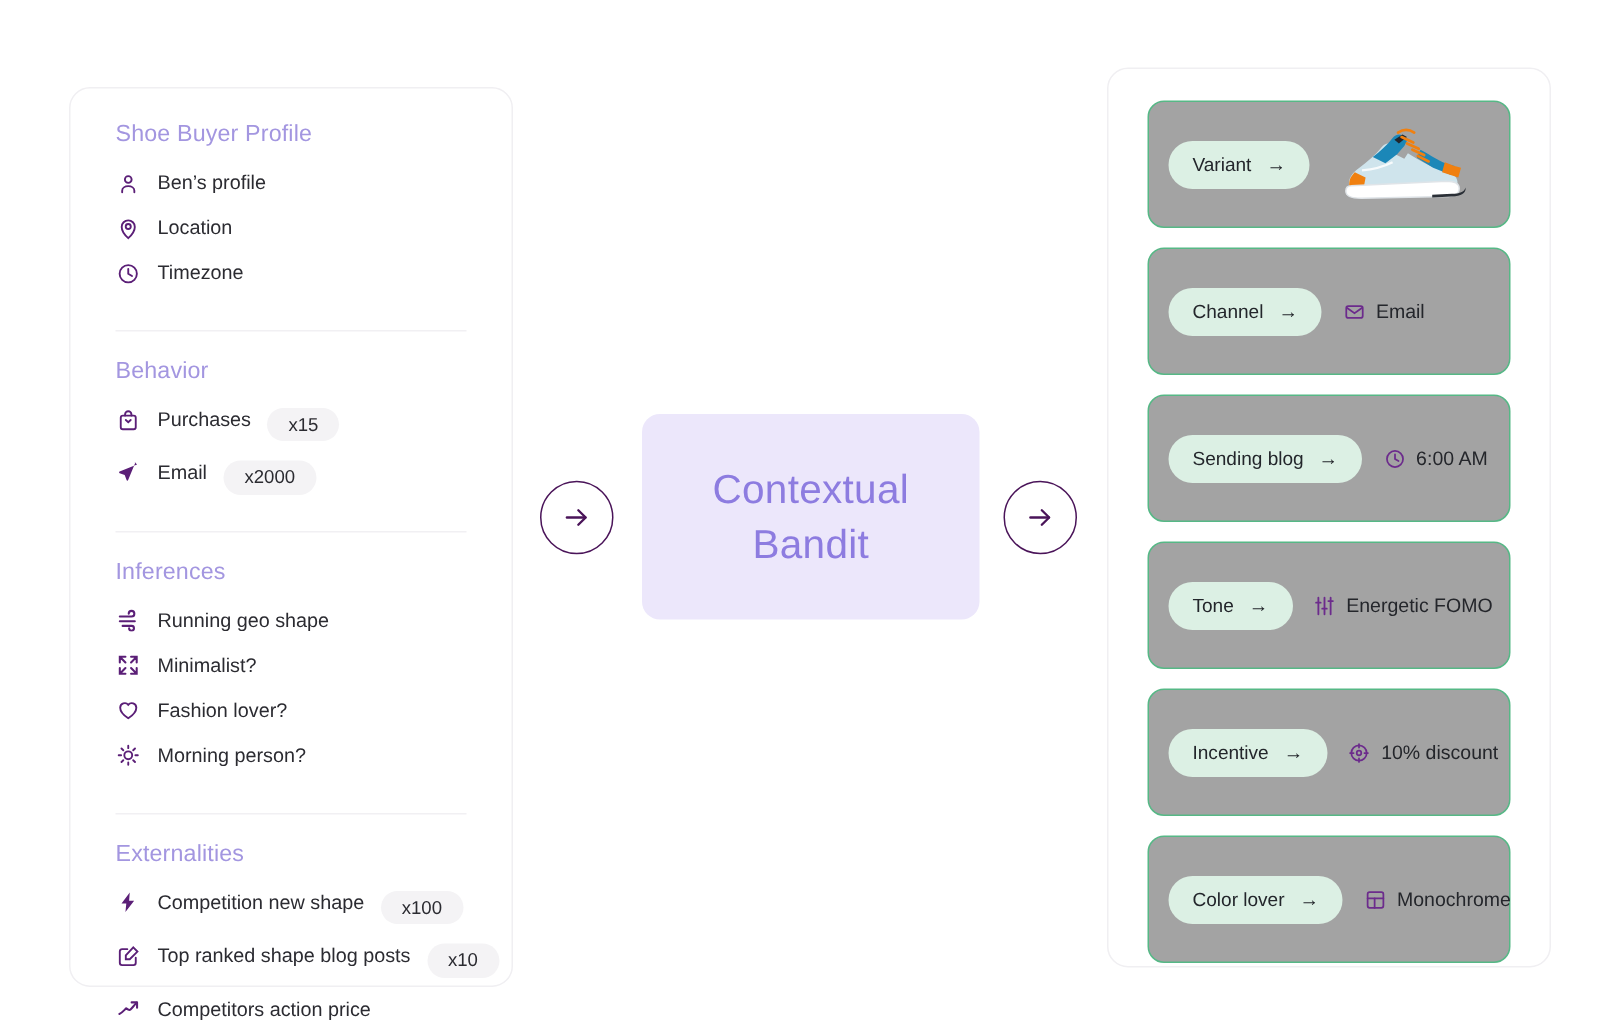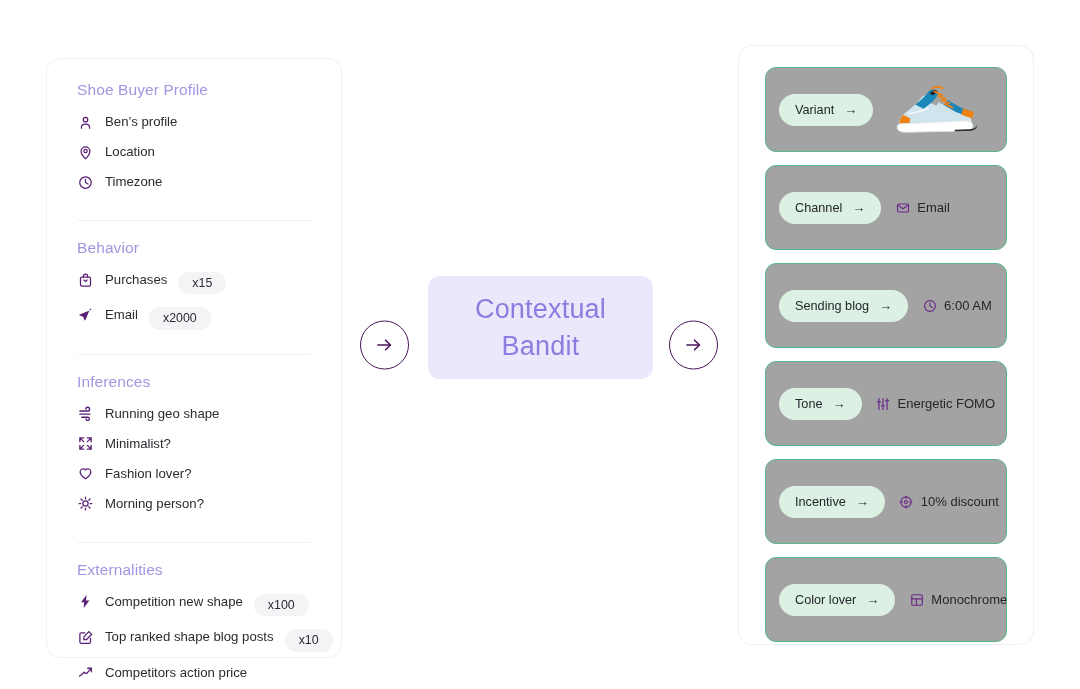--- a/index.html
+++ b/index.html
@@ -78,21 +78,21 @@
     border-radius: 50%;
     display: flex; align-items: center; justify-content: center;
     color: #4a1459;
     background: #fff;
   }
   #arrow-in  { left: 0; }
   #arrow-out { right: 0; }
   #bandit-box {
     position: absolute;
     left: 68px; top: 0;
-    width: 225px; height: 103px;
+    width: 225px; height: 137px;
     background: #ece7fb;
     border-radius: 12px;
     display: flex; align-items: center; justify-content: center;
     text-align: center;
     padding: 0 14px;
   }
   #bandit-box .txt {
     color: #8d7ce0;
     font-size: 27px;
     line-height: 1.34;

